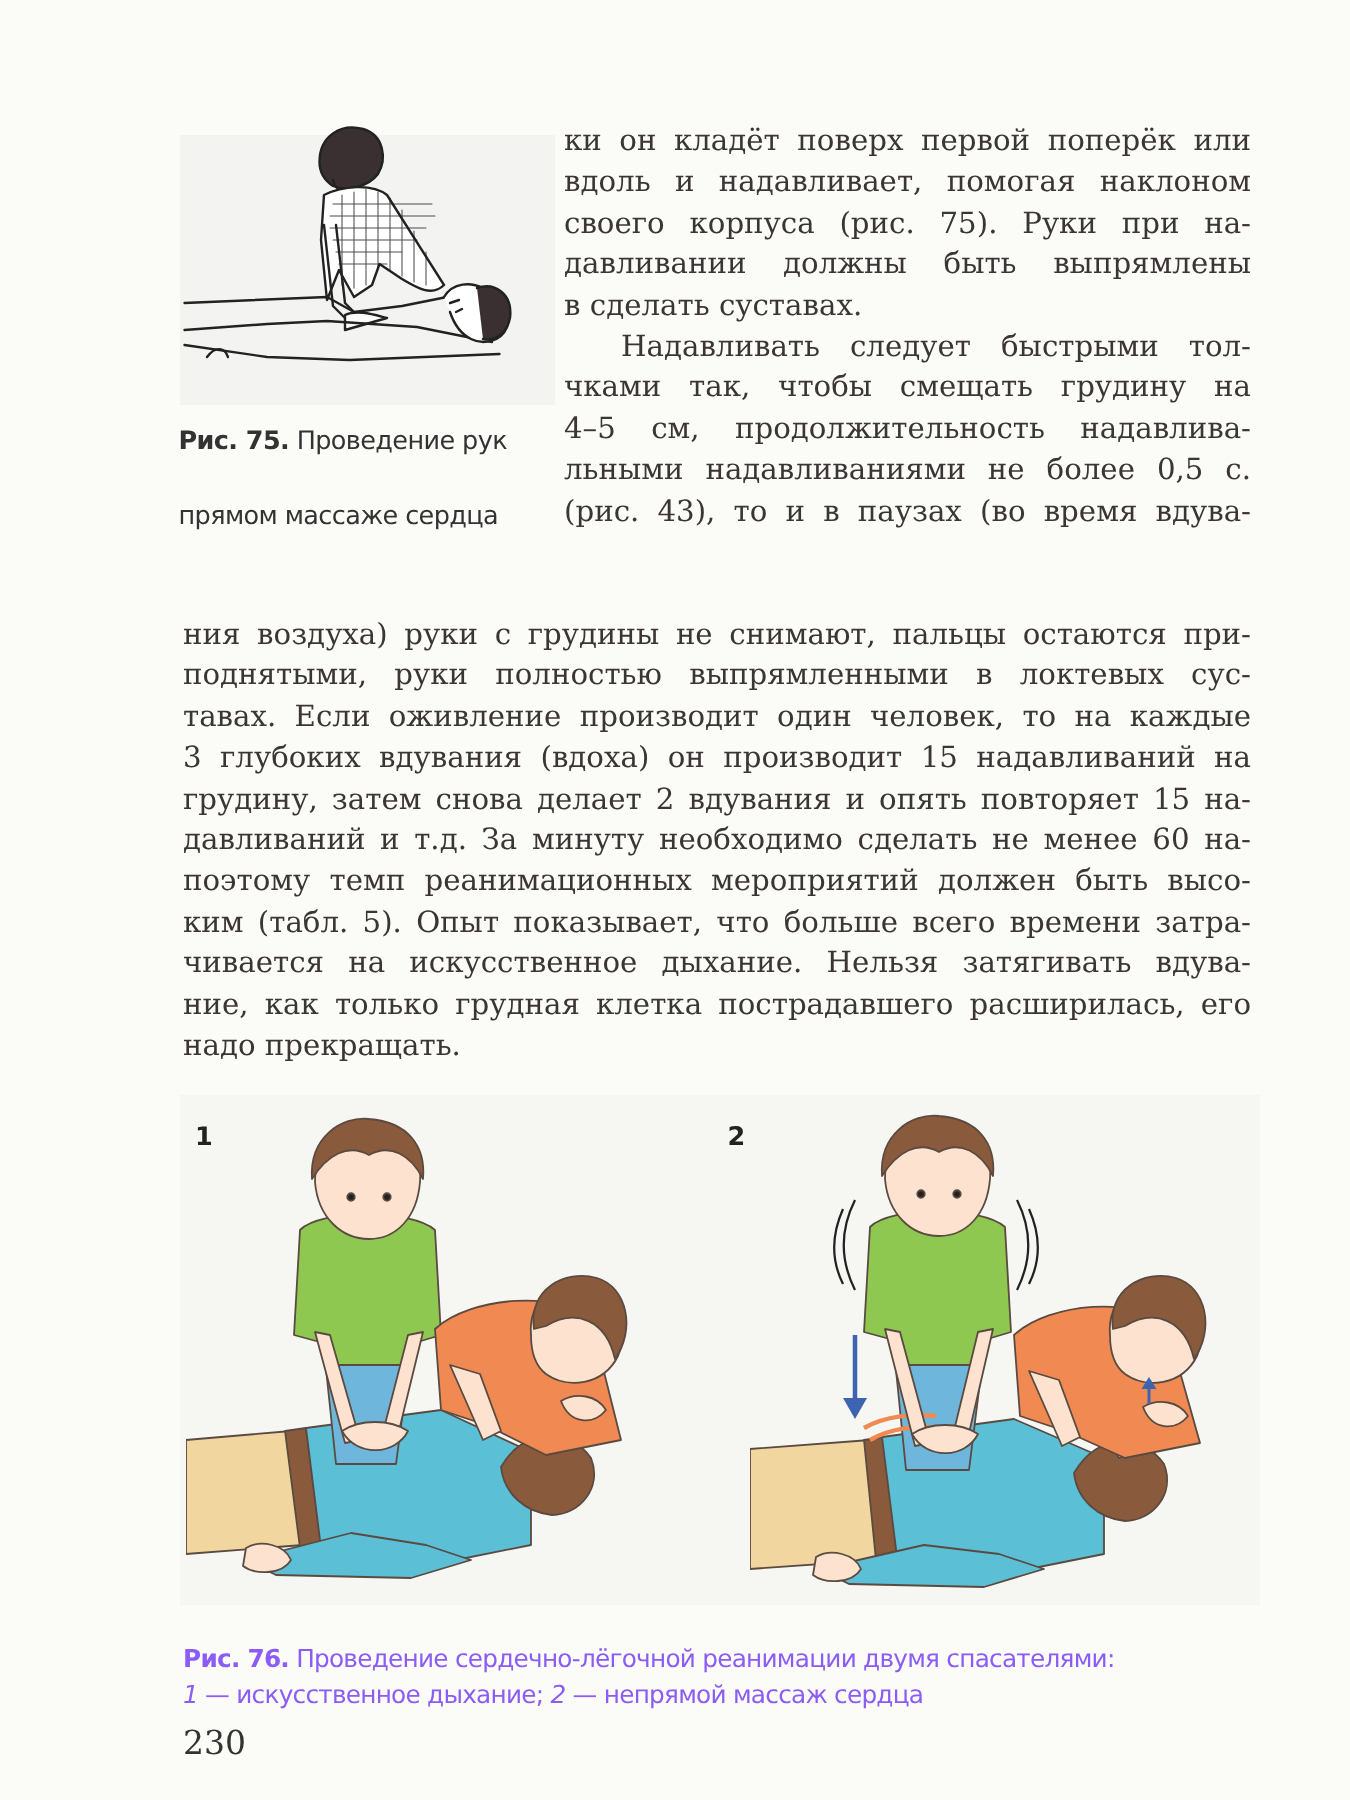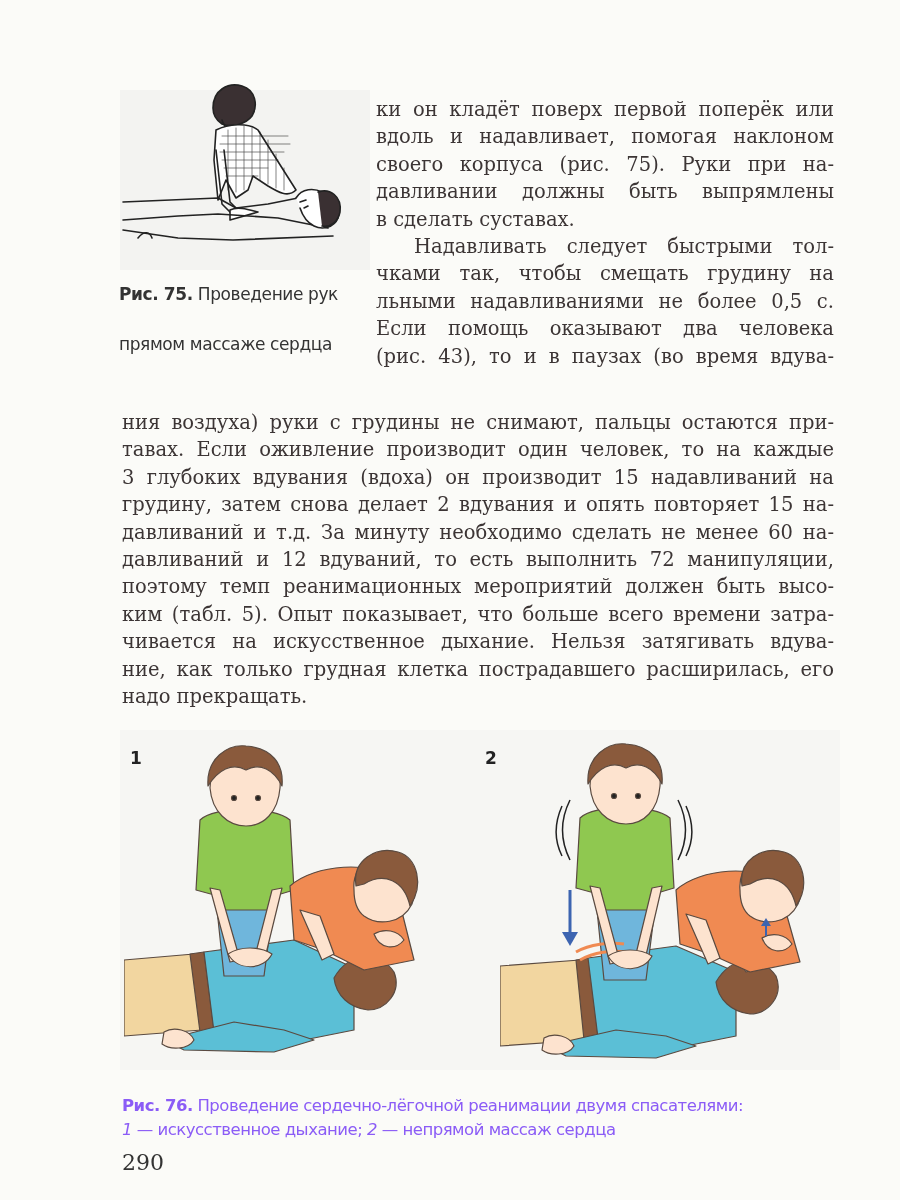--- a/index.html
+++ b/index.html
@@ -20,21 +20,21 @@
     letter-spacing: -0.4px;
   }
   .cap75 b { font-weight: bold; }
 
   
   .body-text {
     font-family: "DejaVu Serif", serif;
     font-size: 19.5px; line-height: 27.4px; color: #3c3535;
     text-align: justify;
   }
-  .col-right { position: absolute; left: 376px; top: 80px; width: 458px; margin-top: 16px; }
+  .col-right { position: absolute; left: 376px; top: 80px; width: 458px; }
   .col-full  { position: absolute; left: 122px; width: 712px; }
   .line { display: block; white-space: nowrap; text-align-last: justify; text-align: justify; }
   .line.last { text-align-last: left; }
   .indent { padding-left: 38px; }
 
   
   .fig-num {
     position: absolute; font-family: "DejaVu Sans", sans-serif; font-weight: bold;
     font-size: 17px; color: #222;
   }
@@ -97,32 +97,32 @@
   </div>
 
   <div class="col-right body-text">
     <span class="line">ки он кладёт поверх первой поперёк или</span>
     <span class="line">вдоль и надавливает, помогая наклоном</span>
     <span class="line">своего корпуса (рис. 75). Руки при на-</span>
     <span class="line">давливании должны быть выпрямлены</span>
     <span class="line last">в сделать суставах.</span>
     <span class="line indent">Надавливать следует быстрыми тол-</span>
     <span class="line">чками так, чтобы смещать грудину на</span>
+    <span class="line">4–5 см, продолжительность надавлива-</span>
     <span class="line">льными надавливаниями не более 0,5 с.</span>
-    <span class="line">Если помощь оказывают два человека</span>
     <span class="line">(рис. 43), то и в паузах (во время вдува-</span>
   </div>
 
   <div class="col-full body-text" style="top:409px;">
     <span class="line">ния воздуха) руки с грудины не снимают, пальцы остаются при-</span>
+    <span class="line">поднятыми, руки полностью выпрямленными в локтевых сус-</span>
     <span class="line">тавах. Если оживление производит один человек, то на каждые</span>
     <span class="line">3 глубоких вдувания (вдоха) он производит 15 надавливаний на</span>
     <span class="line">грудину, затем снова делает 2 вдувания и опять повторяет 15 на-</span>
     <span class="line">давливаний и т.д. За минуту необходимо сделать не менее 60 на-</span>
-    <span class="line">давливаний и 12 вдуваний, то есть выполнить 72 манипуляции,</span>
     <span class="line">поэтому темп реанимационных мероприятий должен быть высо-</span>
     <span class="line">ким (табл. 5). Опыт показывает, что больше всего времени затра-</span>
     <span class="line">чивается на искусственное дыхание. Нельзя затягивать вдува-</span>
     <span class="line">ние, как только грудная клетка пострадавшего расширилась, его</span>
     <span class="line last">надо прекращать.</span>
   </div>
 
   <span class="fig-num" style="left:130px;top:748px;">1</span>
   <span class="fig-num" style="left:485px;top:748px;">2</span>
 
@@ -211,14 +211,14 @@
       <path d="M261 186 L271 186 L266 178 Z" fill="#3c64b0"></path>
     </g>
   </svg>
 
   <div class="cap76">
     <b>Рис. 76.</b>
     <span>Проведение сердечно-лёгочной реанимации двумя спасателями:</span><br>
     <i>1</i><span> — искусственное дыхание; </span><i>2</i><span> — непрямой массаж сердца</span>
   </div>
 
-  <div class="page-number">290</div>
+  <div class="page-number">230</div>
 </div>
 
 </body></html>

